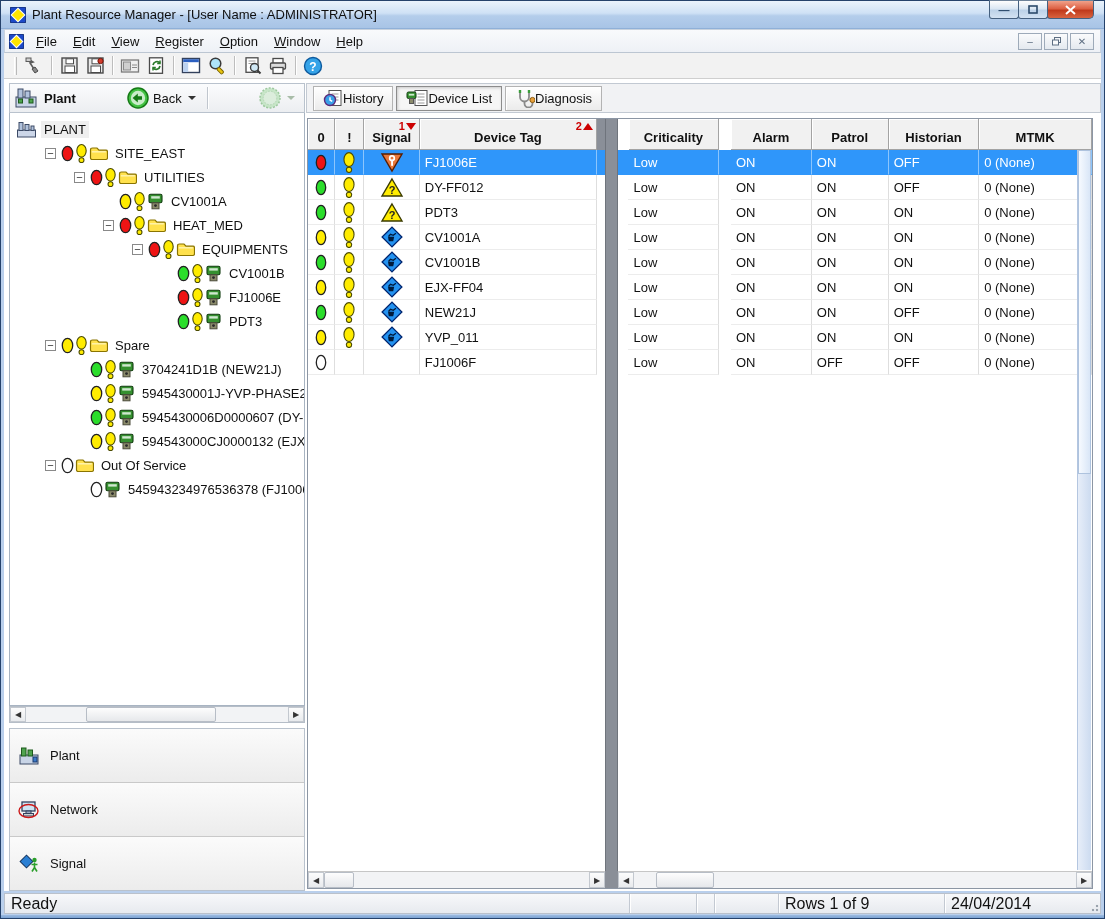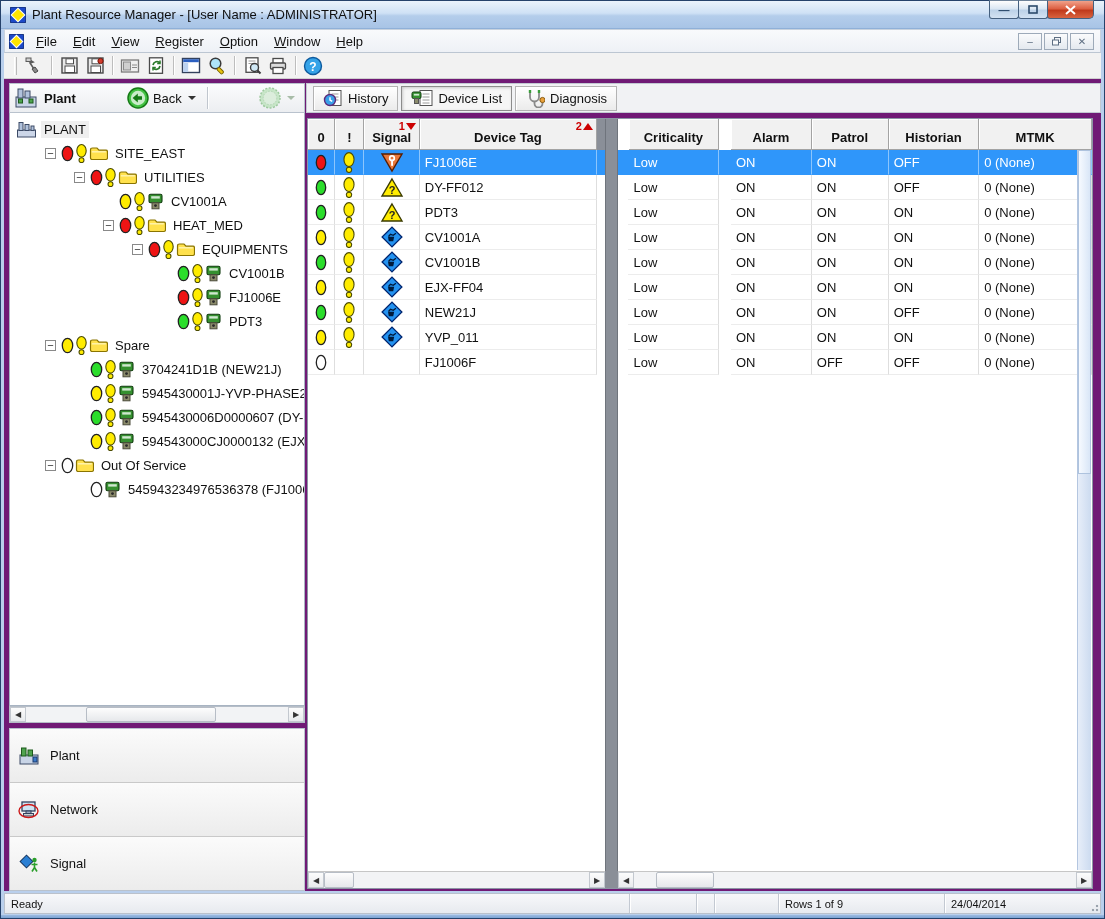--- a/index.html
+++ b/index.html
@@ -31,21 +31,21 @@
     color:#5d6e82; font-size:10px; display:flex; align-items:center; justify-content:center; }
 
   
   .toolbar { position:absolute; left:3px; right:3px; top:52px; height:26px; background:#f2f2f2;
     border-bottom:1px solid #cfcfcf; display:flex; align-items:center; padding-left:6px; }
   .grip { width:3px; height:18px; border-left:1px solid #fff; border-right:1px solid #b9b9b9; margin:0 4px; }
   .tbtn { width:26px; height:23px; display:flex; align-items:center; justify-content:center; border:1px solid transparent; }
   .tbsep { width:1px; height:19px; background:#bdbdbd; box-shadow:1px 0 0 #fff; margin:0 4px; }
 
   
-  .workspace { position:absolute; left:3px; right:3px; top:78px; bottom:27px; background:#701a75; }
+  .workspace { position:absolute; left:3px; right:3px; top:78px; bottom:27px; background:#ffffff; }
 
   
   .left-pane { position:absolute; left:5px; top:4px; width:296px; bottom:0; }
   .left-header { position:absolute; left:0; top:0; right:0; height:30px;
     background:linear-gradient(#fbfcfd,#eceef1); border:1px solid #b9c2cd;
     display:flex; align-items:center; padding:0 4px; gap:6px; }
   .left-header .ph-title { font-weight:bold; font-size:13px; }
   .back-btn { margin-left:auto; display:flex; align-items:center; gap:4px; padding:1px 4px; border:1px solid transparent; }
   .chev { width:0; height:0; border-left:4px solid transparent; border-right:4px solid transparent; border-top:4px solid #333; margin-left:2px; }
   .chev.dis { border-top-color:#9bb39b; }
@@ -72,21 +72,21 @@
   
   .nav { position:absolute; left:0; right:0; top:645px; bottom:0; background:#f4f4f4;
     border:1px solid #b9c2cd; display:flex; flex-direction:column; }
   .nav-item { flex:1; display:flex; align-items:center; gap:10px; padding-left:8px;
     background:linear-gradient(#fbfbfb,#ececec); border-bottom:1px solid #c9c9c9; }
   .nav-item:last-child { border-bottom:none; }
 
   
   .tabbar { position:absolute; left:302px; top:4px; right:0; height:30px; background:#f1f2f4;
     border:1px solid #c2c9d2; display:flex; align-items:center; padding-left:6px; gap:3px; }
-  .tab { display:flex; align-items:center; gap:5px; height:25px; padding:8px 9px;
+  .tab { display:flex; align-items:center; height:25px; padding:8px 9px;
     border:1px solid #b3b3b3; background:linear-gradient(#ffffff,#ebebeb);
     box-shadow:inset 1px 1px 0 #fff; }
   .tab.active { background:#f6f6f6; border-color:#8c8c8c; box-shadow:inset 1px 1px 3px #c9c9c9; }
 
   
   .grid { position:absolute; left:303px; top:39px; width:786px; bottom:2px; background:#fff; border:1px solid #8c96a4; }
   .gheader { display:flex; height:31px; }
   .hcell { background:#f1f1f1; border-right:1px solid #a3a3a3; border-bottom:1px solid #a3a3a3;
     box-shadow:inset 1px 1px 0 #fff; font-weight:bold; display:flex; align-items:flex-end;
     justify-content:center; padding-bottom:4px; position:relative; }
@@ -109,21 +109,21 @@
   .vthumb { position:absolute; left:0; right:0; top:0; height:45%;
     background:linear-gradient(to right,#f6faff,#d9e6f7); border:1px solid #aec3de; }
   .grid-hscroll { position:absolute; left:0; right:0; bottom:0; height:17px; display:flex; z-index:6; background:#f2f3f5; }
   .gh-left { width:297px; display:flex; border-top:1px solid #c6c6c6; }
   .gh-mid { width:13px; background:#8a8f98; }
   .gh-right { flex:1; display:flex; border-top:1px solid #c6c6c6; }
 
   
   .statusbar { position:absolute; left:3px; right:3px; bottom:4px; height:21px;
     background:linear-gradient(#f7f8fa,#e7eaef); border:1px solid #bac1cb;
-    display:flex; align-items:center; font-size:11px; }
+    display:flex; align-items:center; font-size:16px; }
   .sb-pane { height:100%; display:flex; align-items:center; padding:0 6px;
     border-left:1px solid #c3c9d2; box-shadow:inset 1px 0 0 #fff; }
   .sb-ready { flex:1; border-left:none; box-shadow:none; }
   .sb-grip { width:14px; height:100%; border-left:none; box-shadow:none;
     background:
       radial-gradient(circle at 11px 16px, #9aa3ad 1.2px, transparent 1.6px),
       radial-gradient(circle at 7px 16px, #9aa3ad 1.2px, transparent 1.6px),
       radial-gradient(circle at 11px 12px, #9aa3ad 1.2px, transparent 1.6px); }
   .bottom-strip { position:absolute; left:0; right:0; bottom:0; height:3px;
     background:linear-gradient(#9dbbe0,#7ba3d4); }

